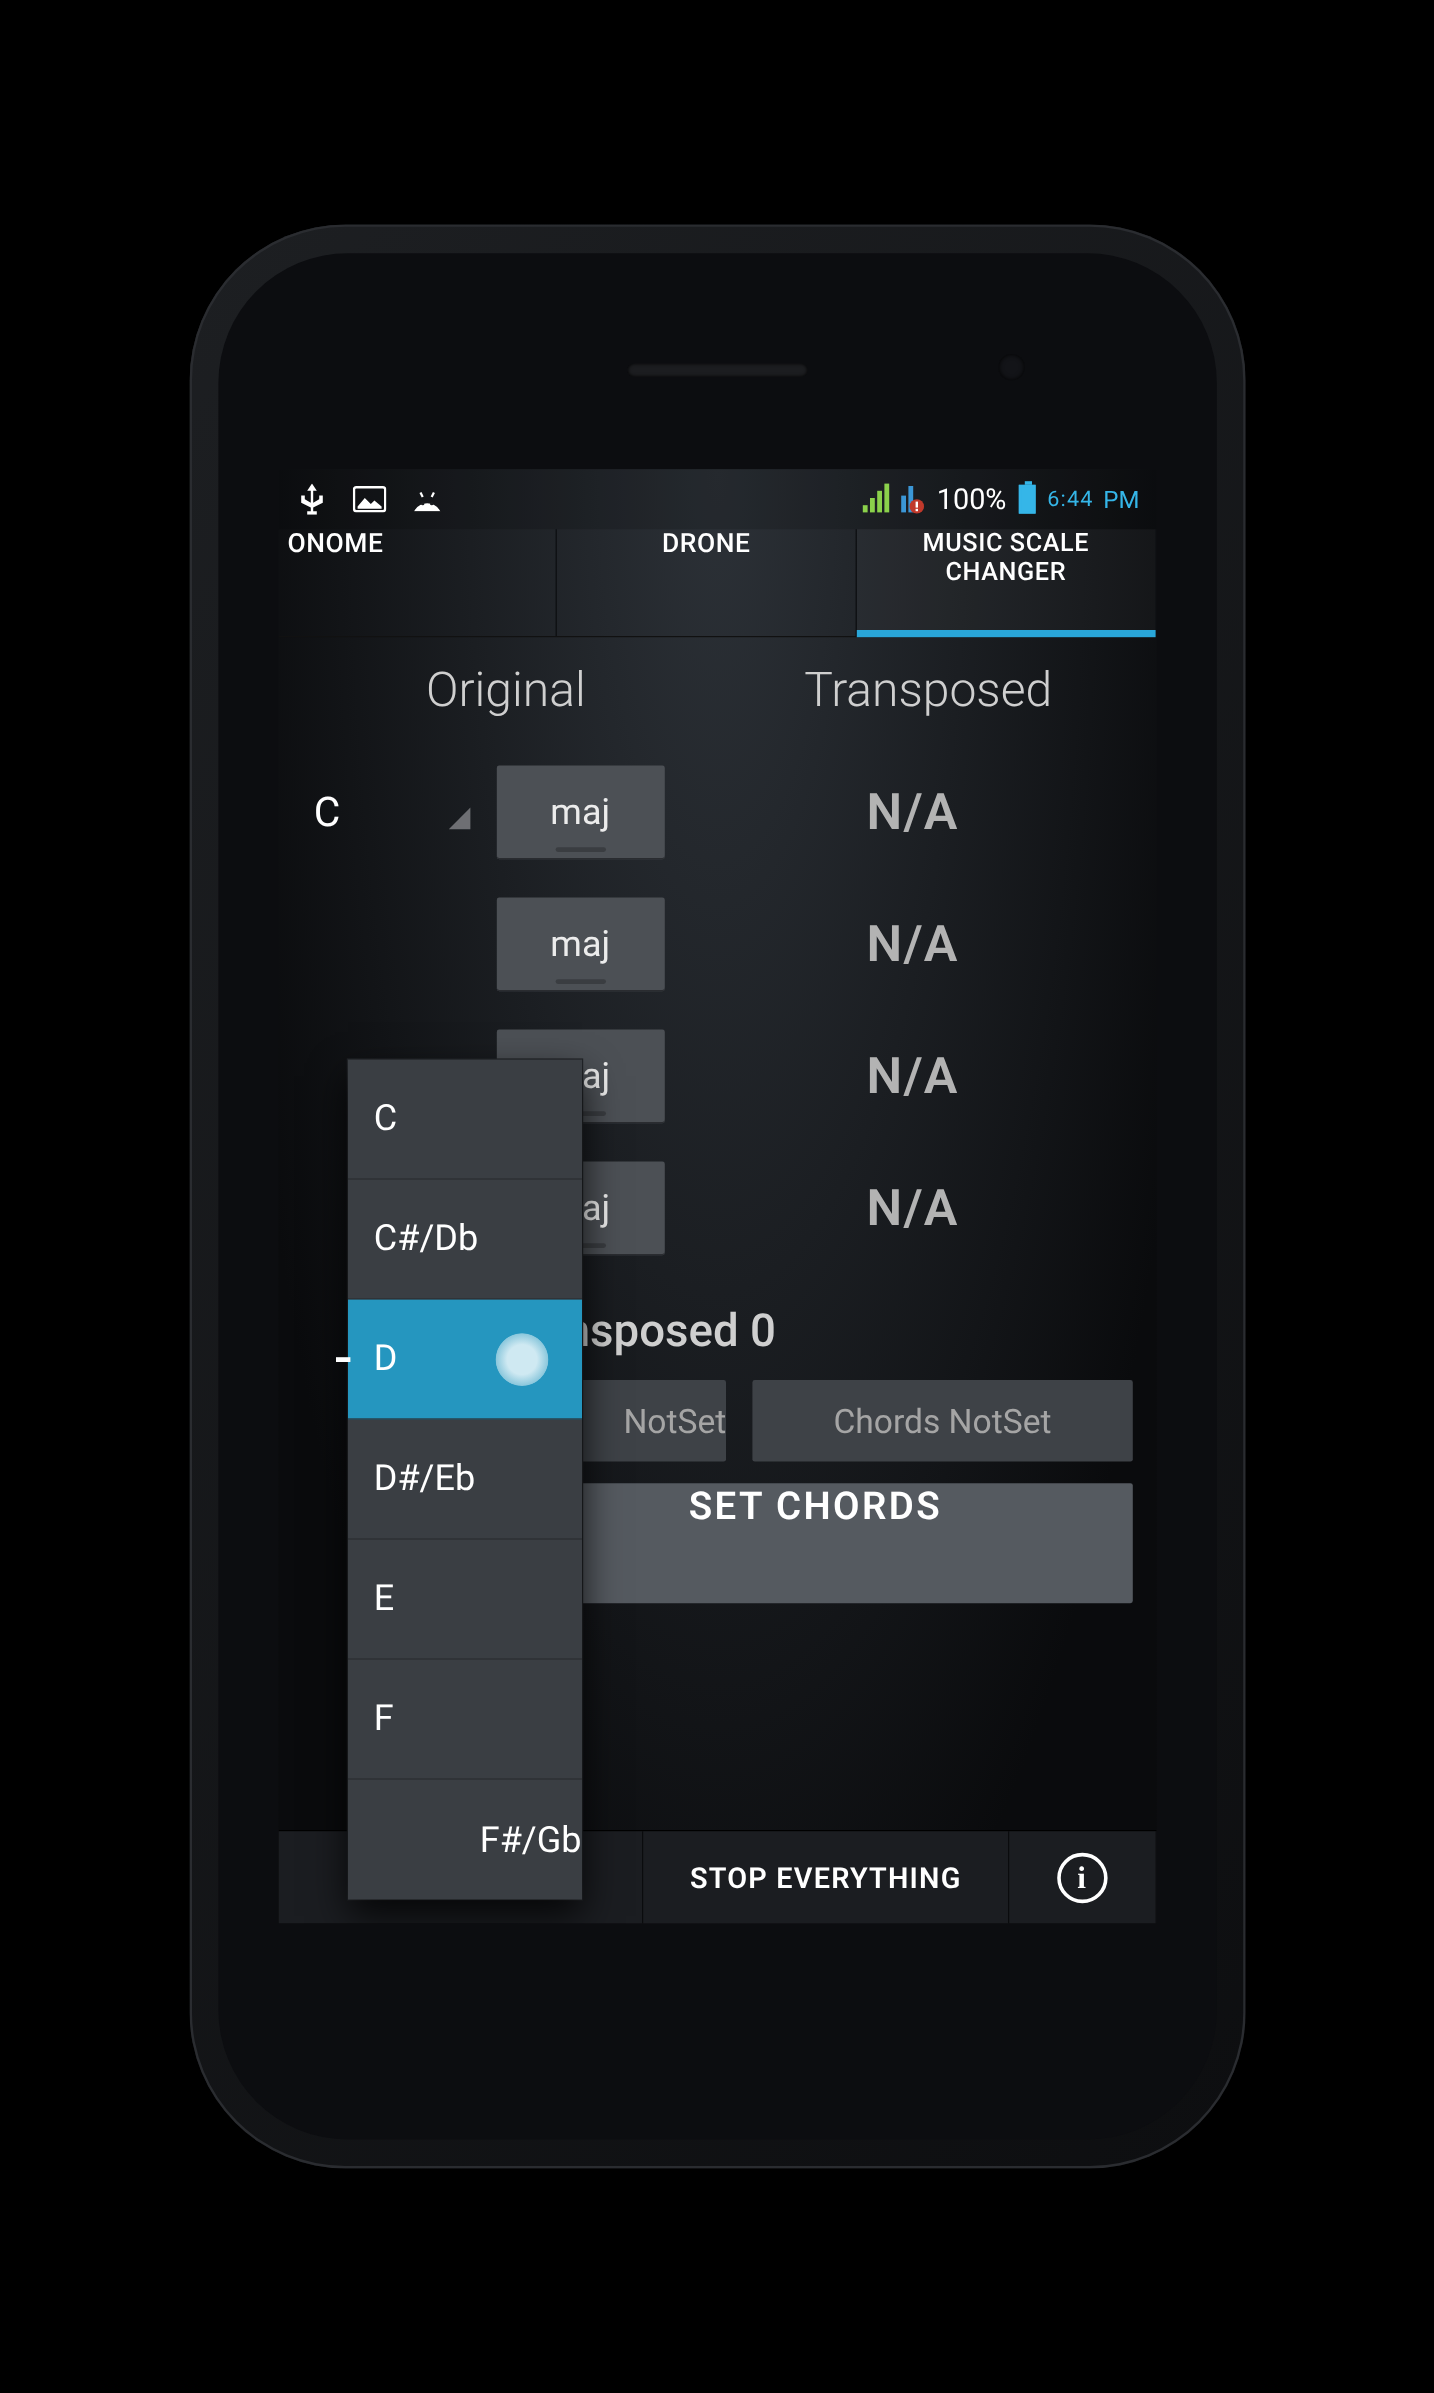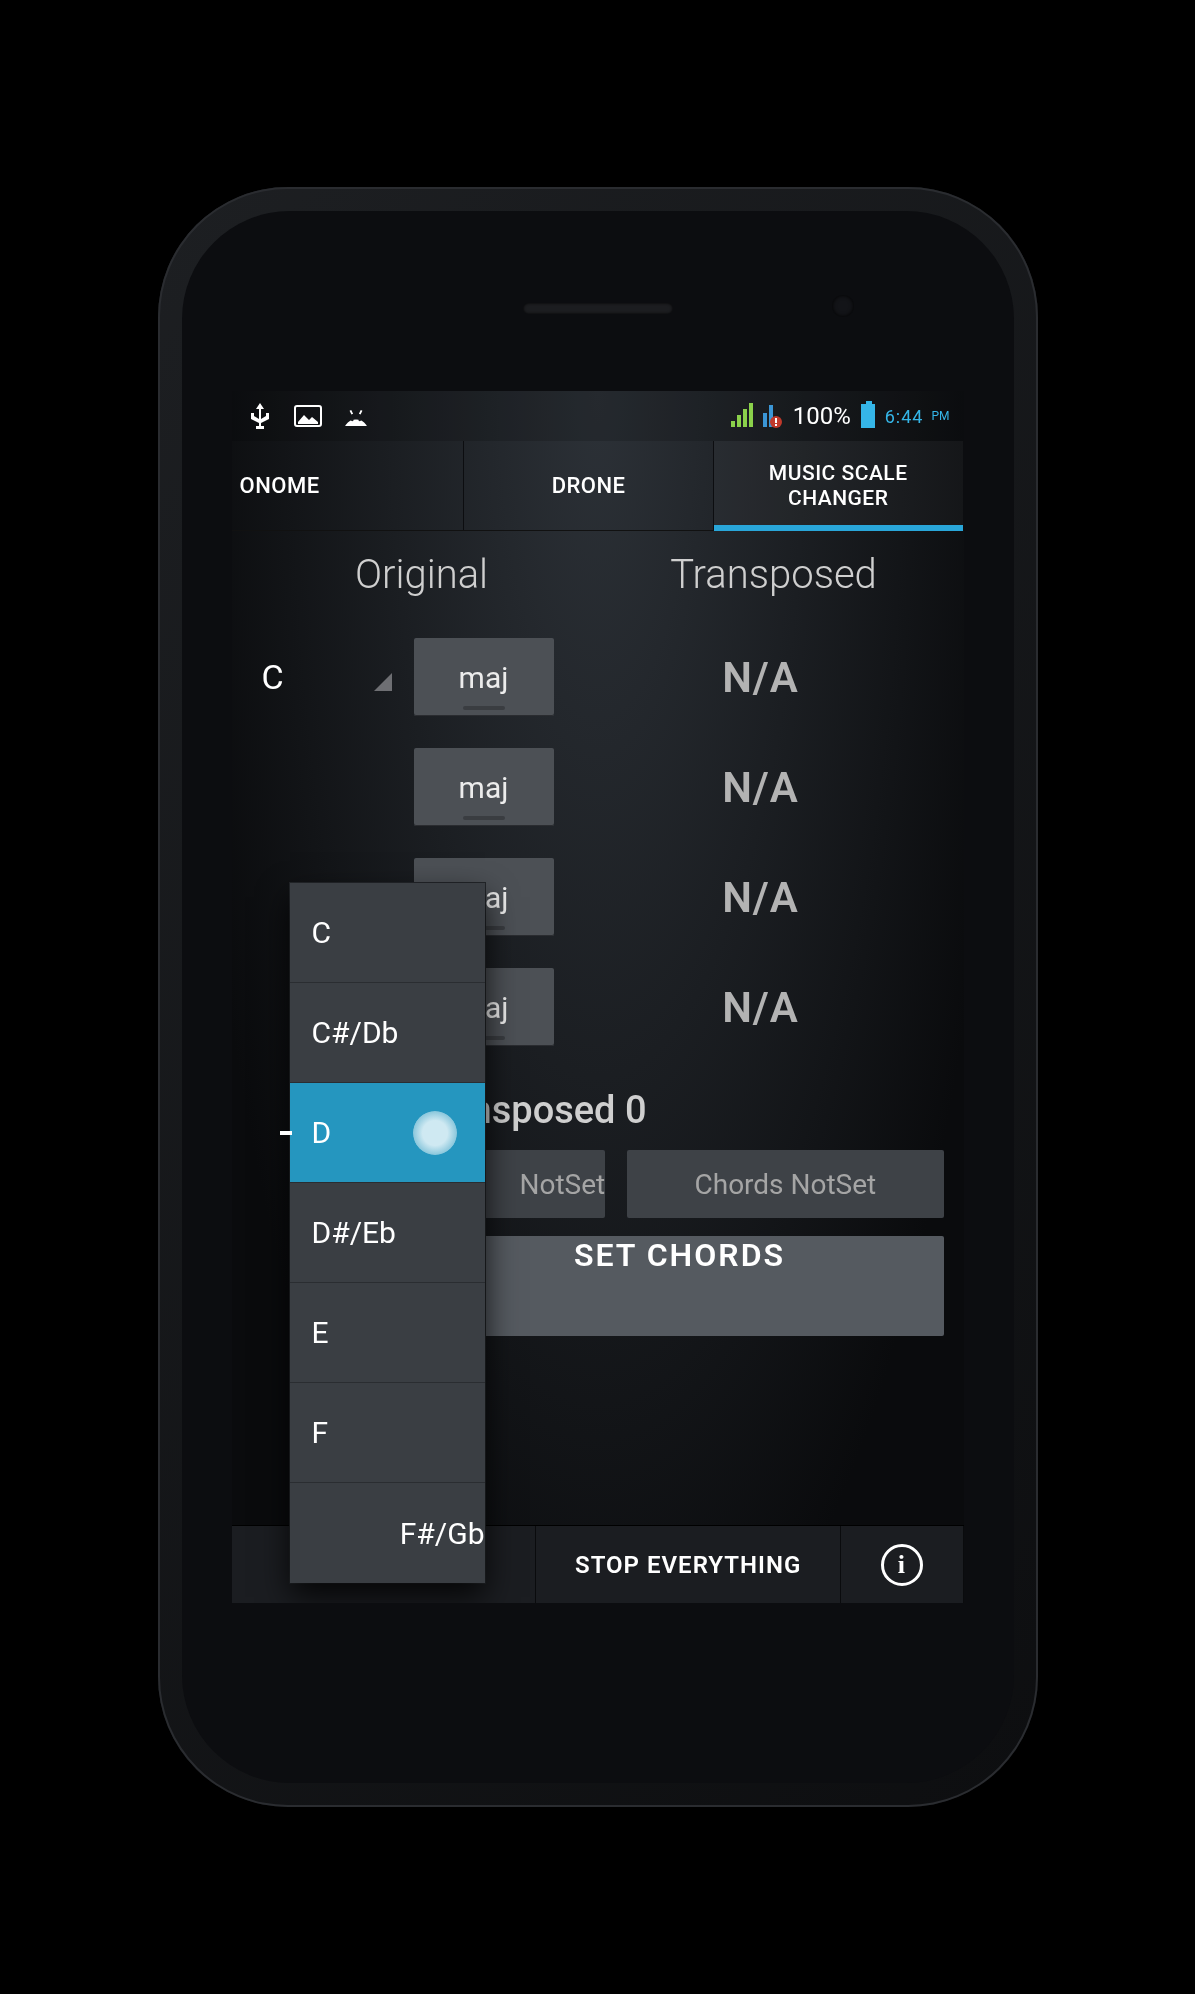--- a/index.html
+++ b/index.html
@@ -58,26 +58,26 @@
 .signal-bars { display:flex; gap:2px; align-items:flex-end; height:22px;}
 .signal-bars i { width:4px; background:#8bd14b; }
 .signal-bars i:nth-child(1){height:6px;} .signal-bars i:nth-child(2){height:12px;}
 .signal-bars i:nth-child(3){height:18px;} .signal-bars i:nth-child(4){height:24px;}
 .signal2 { display:flex; gap:2px; align-items:flex-end; height:22px; margin-left:4px;}
 .signal2 i { width:4px; background:#3b96d6; }
 .signal2 i:nth-child(1){height:14px;} .signal2 i:nth-child(2){height:22px;}
 .batt { width:14px; height:24px; border:2px solid #35b6e8; position:relative; margin:0 4px; background:#35b6e8;}
 .batt::after { content:""; position:absolute; top:-5px; left:3px; width:6px; height:3px; background:#35b6e8;}
 .time-txt { color:#35b6e8; font-size:18px; letter-spacing:1px;}
-.ampm { font-size:12px; color:#35b6e8; margin-left:2px;}
+.ampm { font-size:20px; color:#35b6e8; margin-left:2px;}
 .pct { color:#fff; font-size:24px; margin-left:4px; margin-right:0;}
 
 .tabs { display:flex; height:90px; border-bottom:1px solid #111;}
 .tab {
-  flex:1; display:flex; align-items:center; justify-content:center;
+  flex:1; display:flex; align-items:flex-start; justify-content:center;
   color:#fff; font-size:22px; font-weight:500; letter-spacing:.5px;
   text-align:center; border-right:1px solid #0c0d10; position:relative;
 }
 .tab.first { flex:.9; justify-content:flex-start; padding-left:8px;}
 .tab.active { background:rgba(255,255,255,.03); }
 .tab.active::after {
   content:""; position:absolute; left:0; right:0; bottom:-1px; height:6px; background:#29a6d9;
 }
 .tab .two-line { font-size:21px; line-height:1.15; }
 

